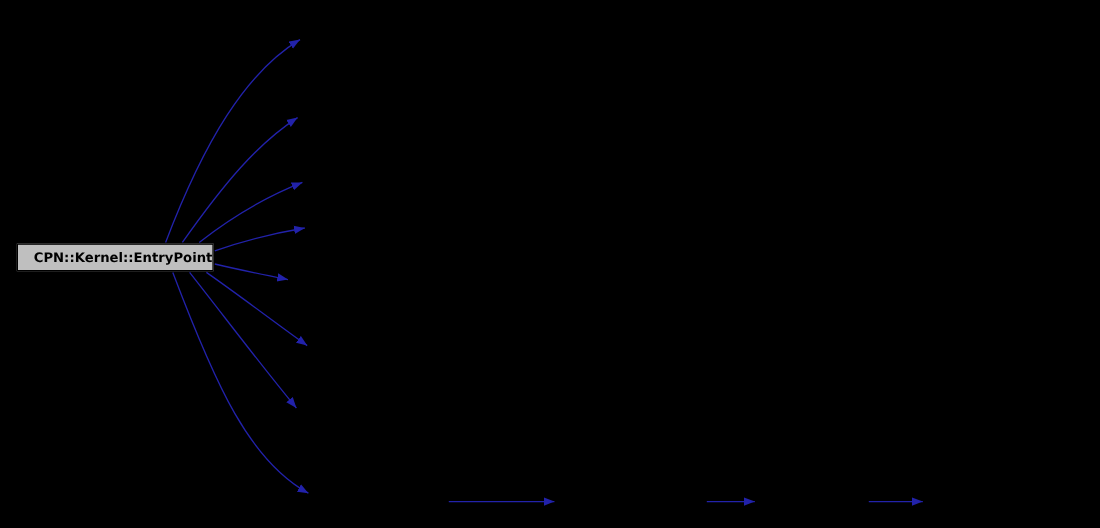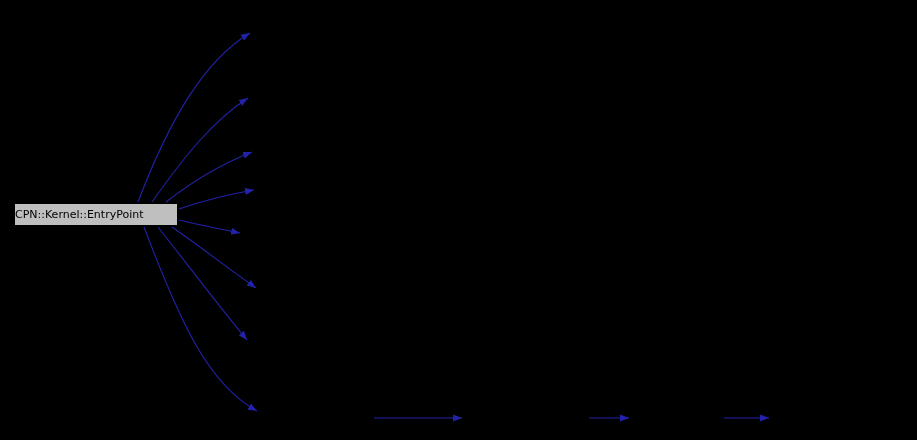--- a/index.html
+++ b/index.html
@@ -22,21 +22,22 @@
     height: 440px;
   }
   .graph-node {
     position: absolute;
     box-sizing: border-box;
     text-align: center;
     font-size: 11px;
     white-space: nowrap;
     display: flex;
     align-items: center;
-    justify-content: flex-start;
+    justify-content: flex-end;
+    font-weight: bold;
   }
 </style>
 </head>
 <body style="background: rgb(0, 0, 0);">
 
 <svg id="graph-canvas" viewBox="0 0 917 440" xmlns="http://www.w3.org/2000/svg">
   <defs>
     <marker id="arrow-head-marker" markerWidth="10" markerHeight="9" refX="9" refY="4" orient="auto" markerUnits="userSpaceOnUse">
       <polygon id="arrow-head-poly" points="0,0.5 9,4 0,7.5" fill="#2222aa"></polygon>
     </marker>

